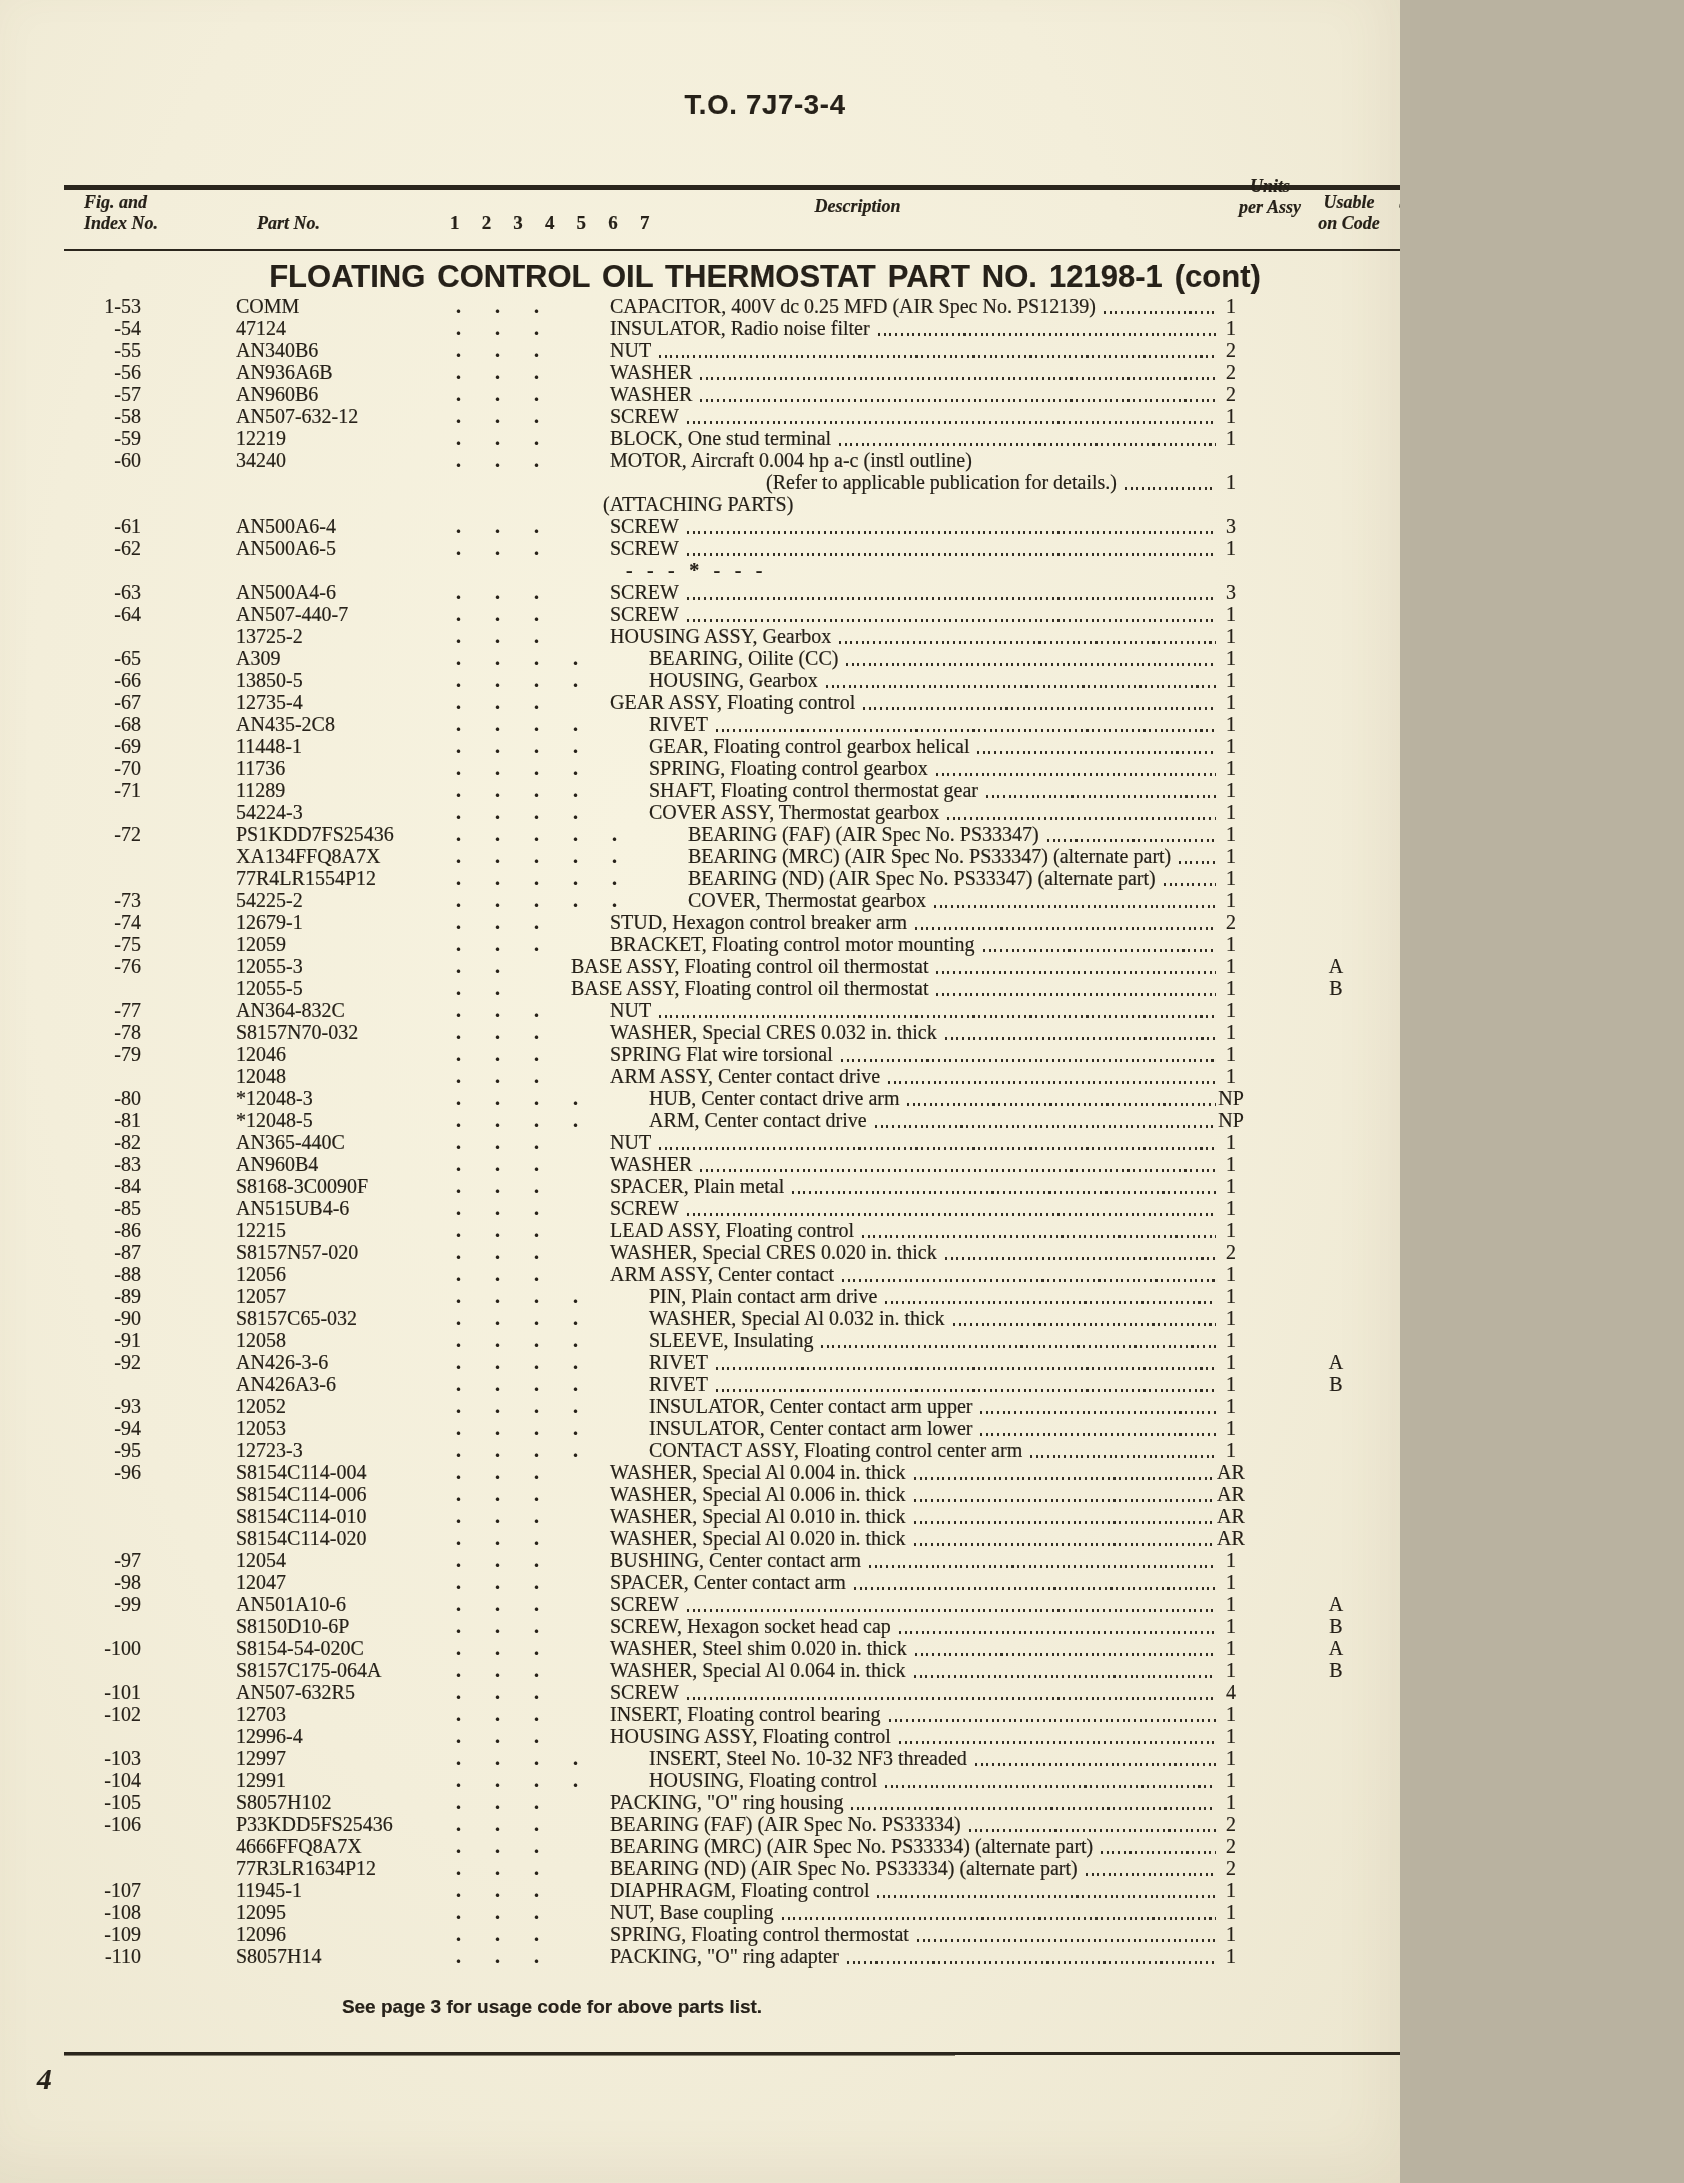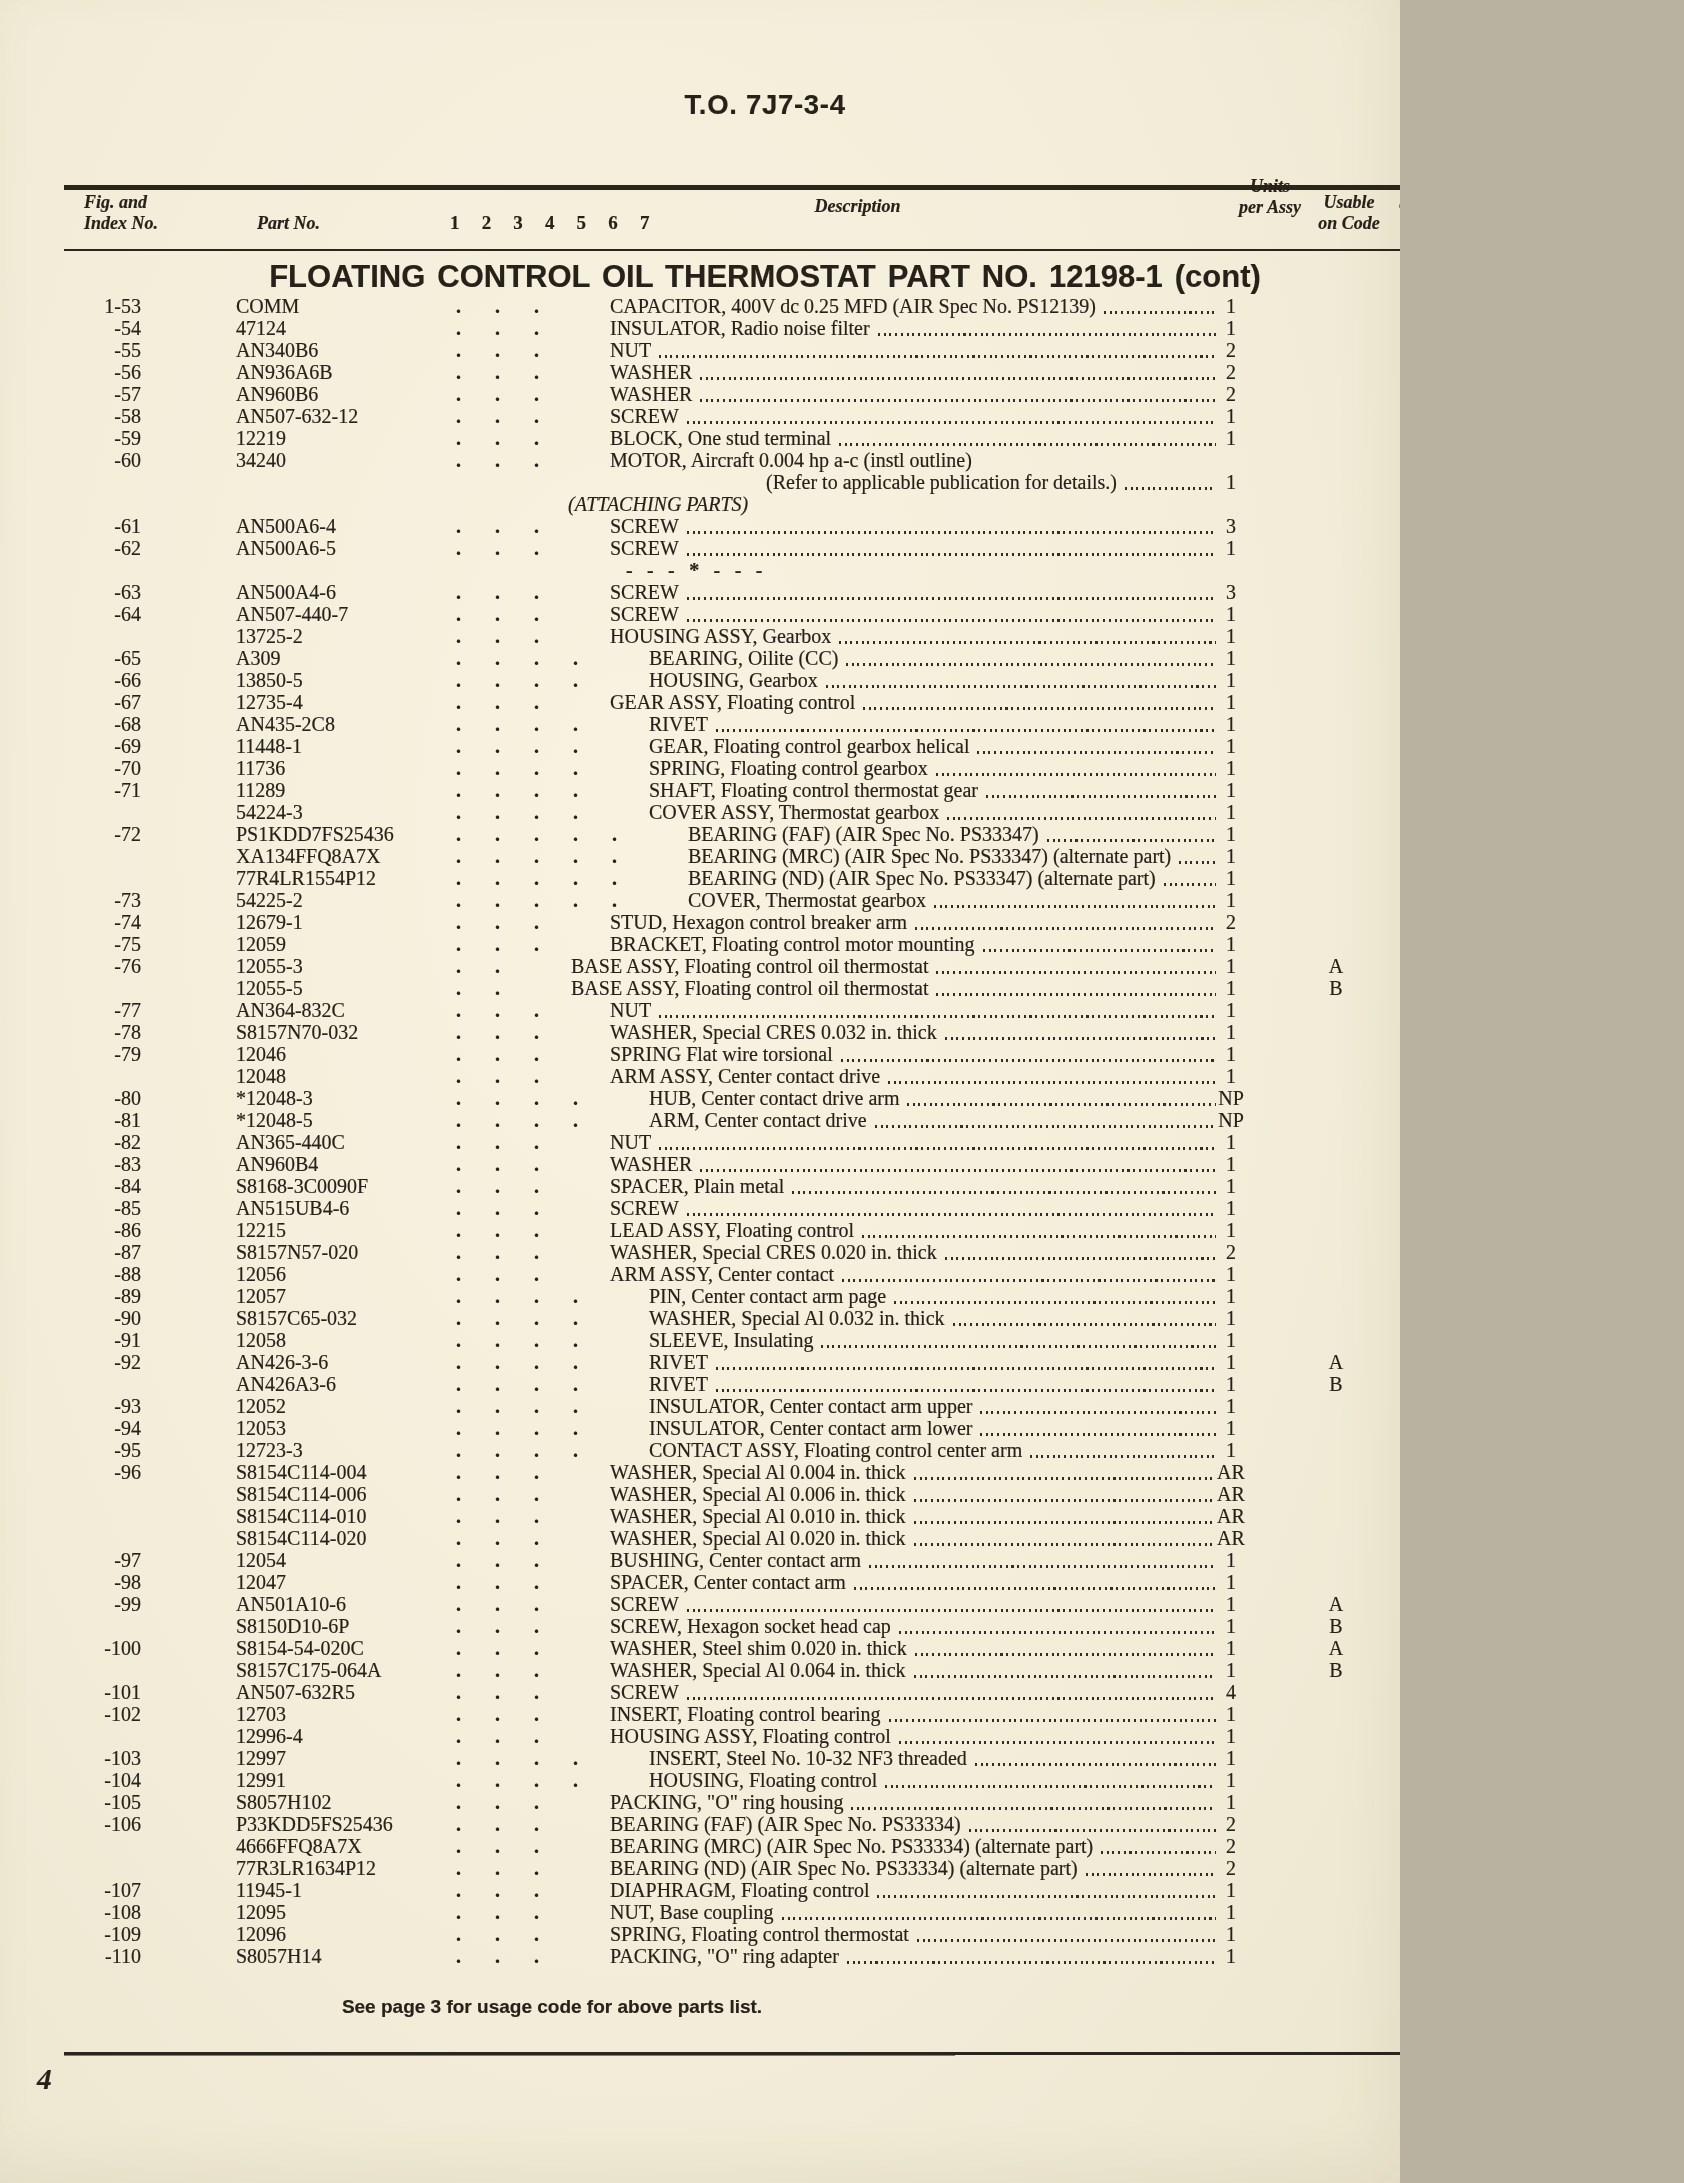--- a/index.html
+++ b/index.html
@@ -42,21 +42,21 @@
   .c-desc{left:456px;width:763px;display:flex;overflow:hidden;}
   .dots{flex:none;letter-spacing:34px;margin-right:37px;font-weight:bold;}
   .dtext{flex:none;}
   .leader{flex:1 1 0;min-width:0;height:2.7px;align-self:flex-end;
     margin:0 2.7px 4px 8px;
     background-image:repeating-linear-gradient(90deg,#332e24 0,#332e24 2px,transparent 2px,transparent 5.7px);}
   .leader.hidden{background:none;}
   .c-units{left:1200px;width:62px;text-align:center;}
   .c-code{left:1304px;width:64px;text-align:center;}
   .row--note .dtext{margin-left:273px;}
-  .row--section .dtext{margin-left:75px;font-style:italic;}
+  .row--section .dtext{margin-left:110px;}
   .row--sep .dtext{margin-left:133px;letter-spacing:4.7px;font-weight:bold;}
   
   .footer-note{top:1996px;left:516px;transform:translateX(-50%);
     font-family:"Liberation Sans",sans-serif;font-weight:bold;font-size:19px;margin-left:36px;}
   .page-number{left:37px;top:2063px;font-size:29.5px;font-weight:bold;font-style:italic;}
   
   .hole{position:absolute;width:79px;height:95px;border-radius:50%;
     background:#fbf8ea;border:0.7px solid #dbd0b2;box-shadow:inset 0 0 5.4px rgba(90,70,30,.06);}
   .hole-2{border:1.3px solid rgba(190,150,95,.55);}
   
@@ -589,21 +589,21 @@
       <span class="leader"></span>
     </span>
     <span class="c-units">1</span>
     <span class="c-code"></span>
   </div>
       <div class="row row--item">
     <span class="c-index">-89</span>
     <span class="c-part">12057</span>
     <span class="c-desc">
       <span class="dots">....</span>
-      <span class="dtext">PIN, Center contact arm page</span>
+      <span class="dtext">PIN, Plain contact arm drive</span>
       <span class="leader"></span>
     </span>
     <span class="c-units">1</span>
     <span class="c-code"></span>
   </div>
       <div class="row row--item">
     <span class="c-index">-90</span>
     <span class="c-part">S8157C65-032</span>
     <span class="c-desc">
       <span class="dots">....</span>

